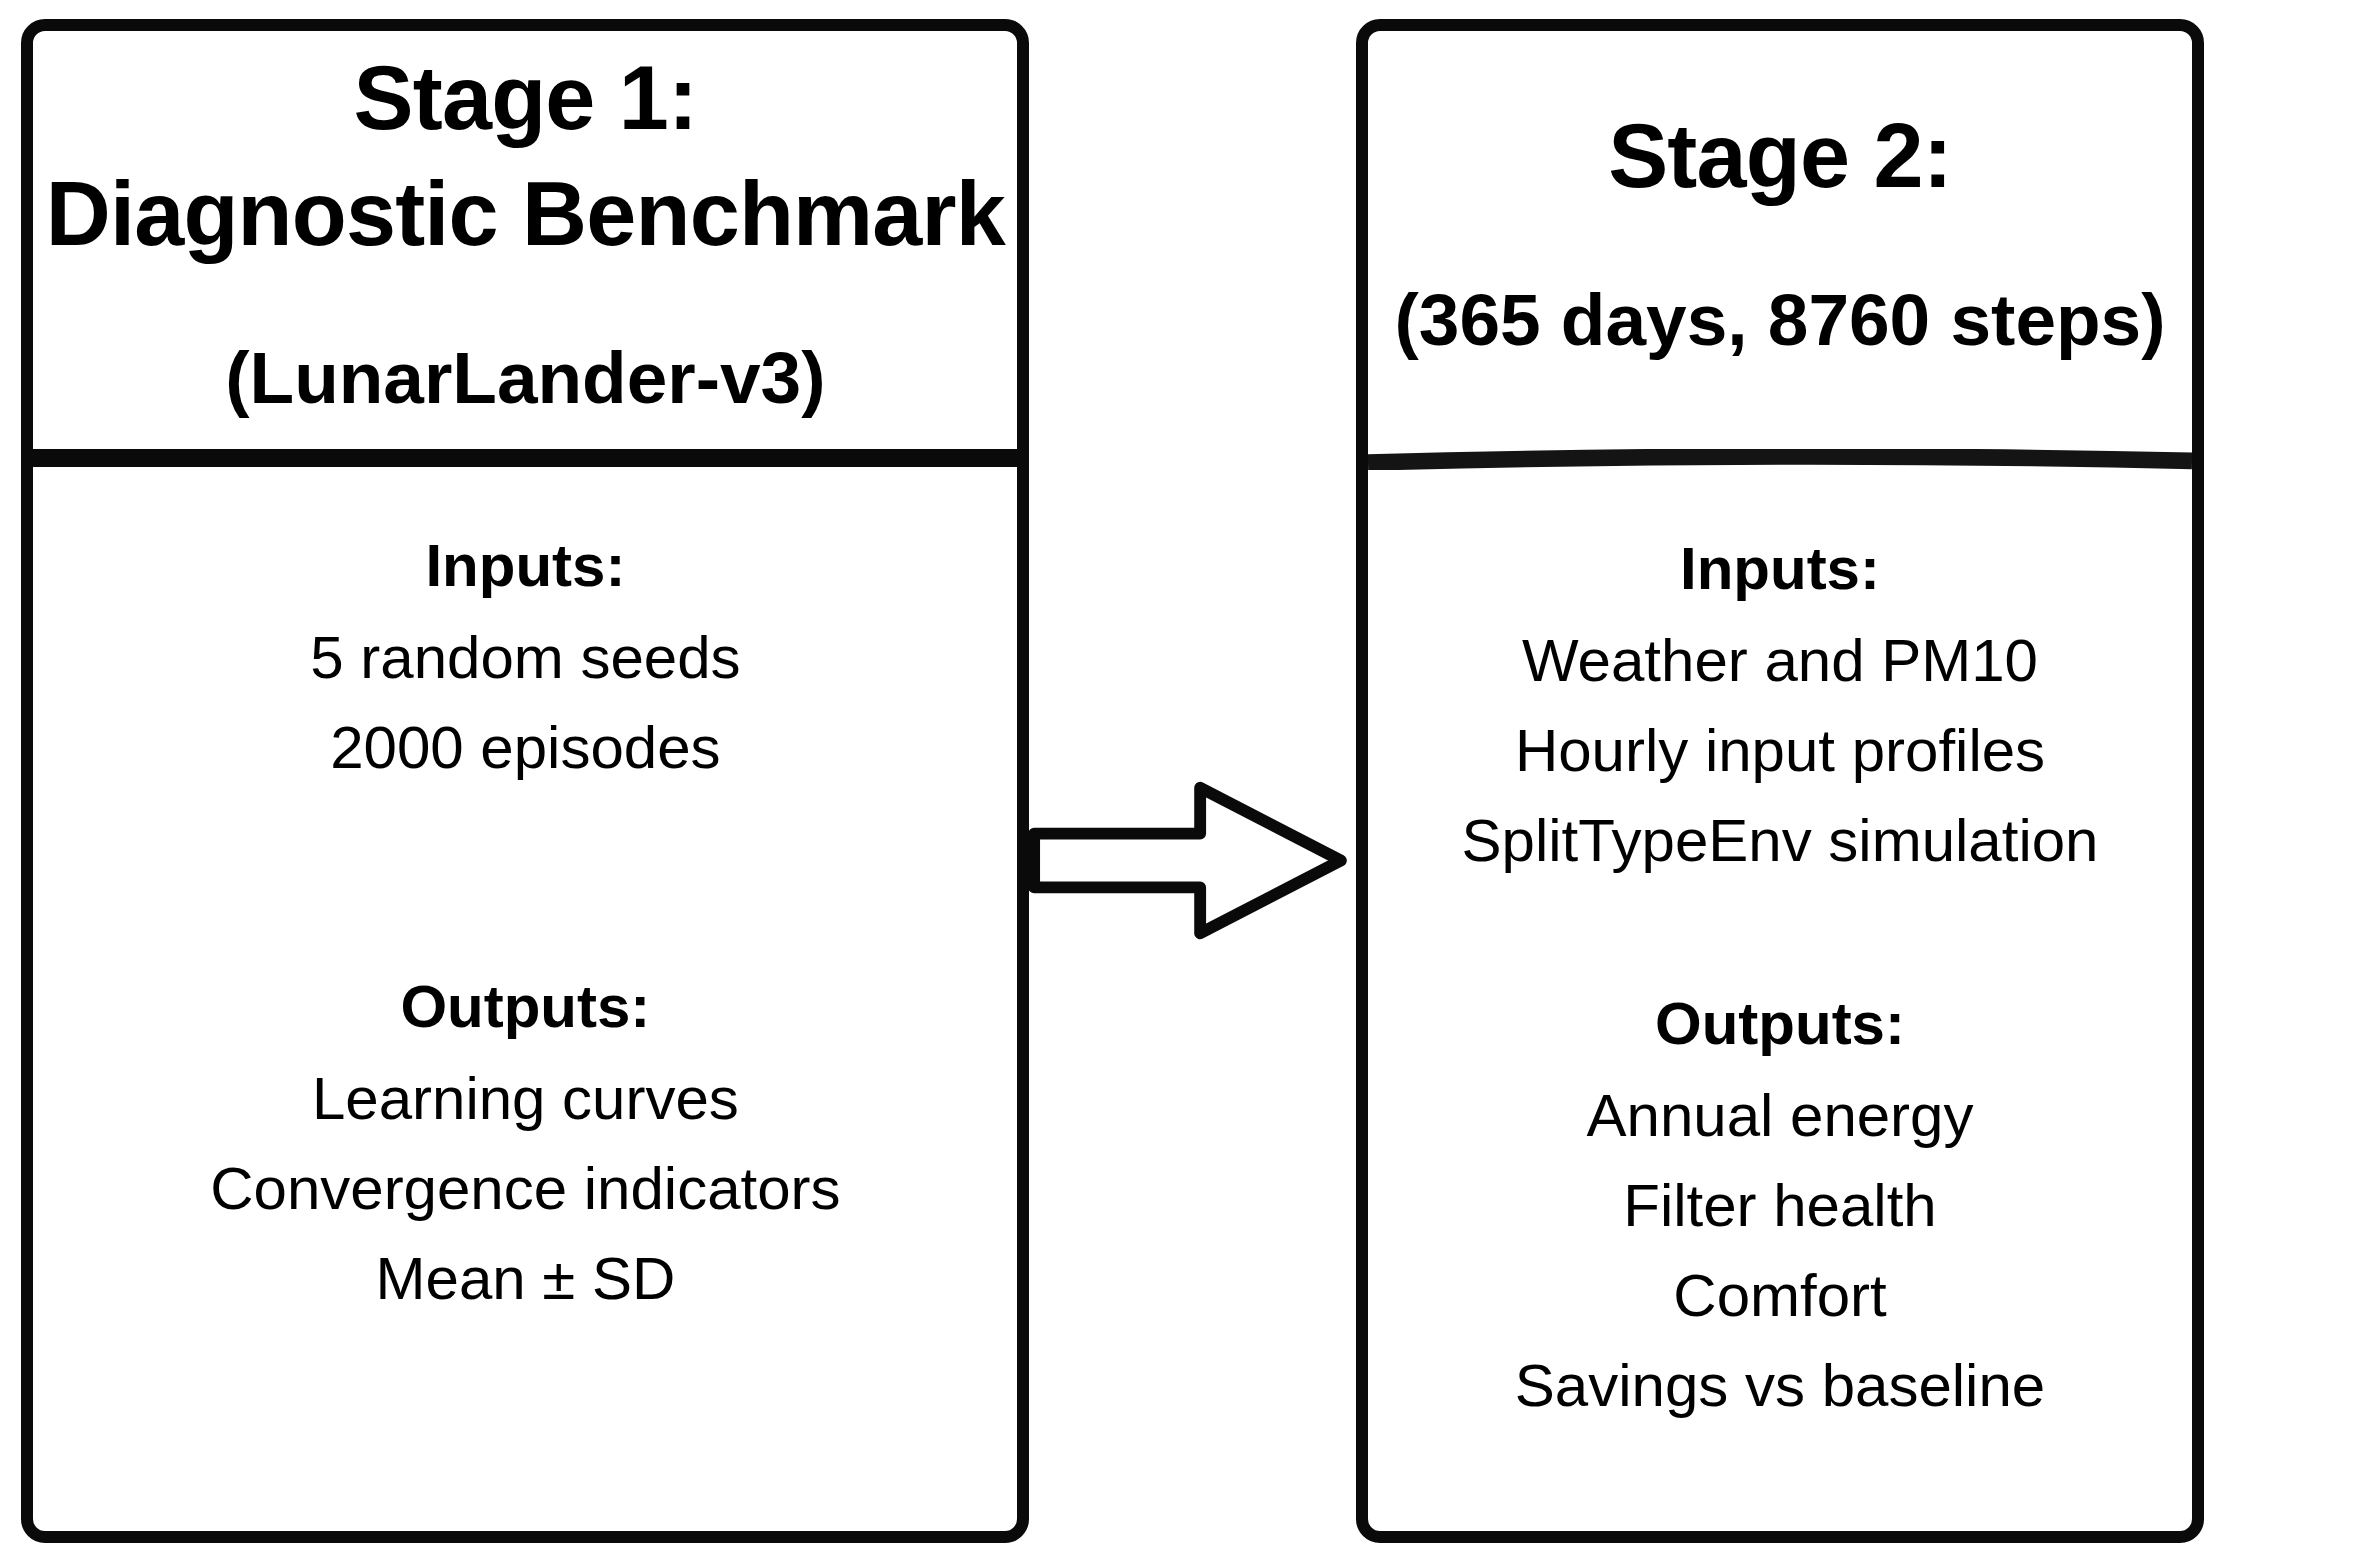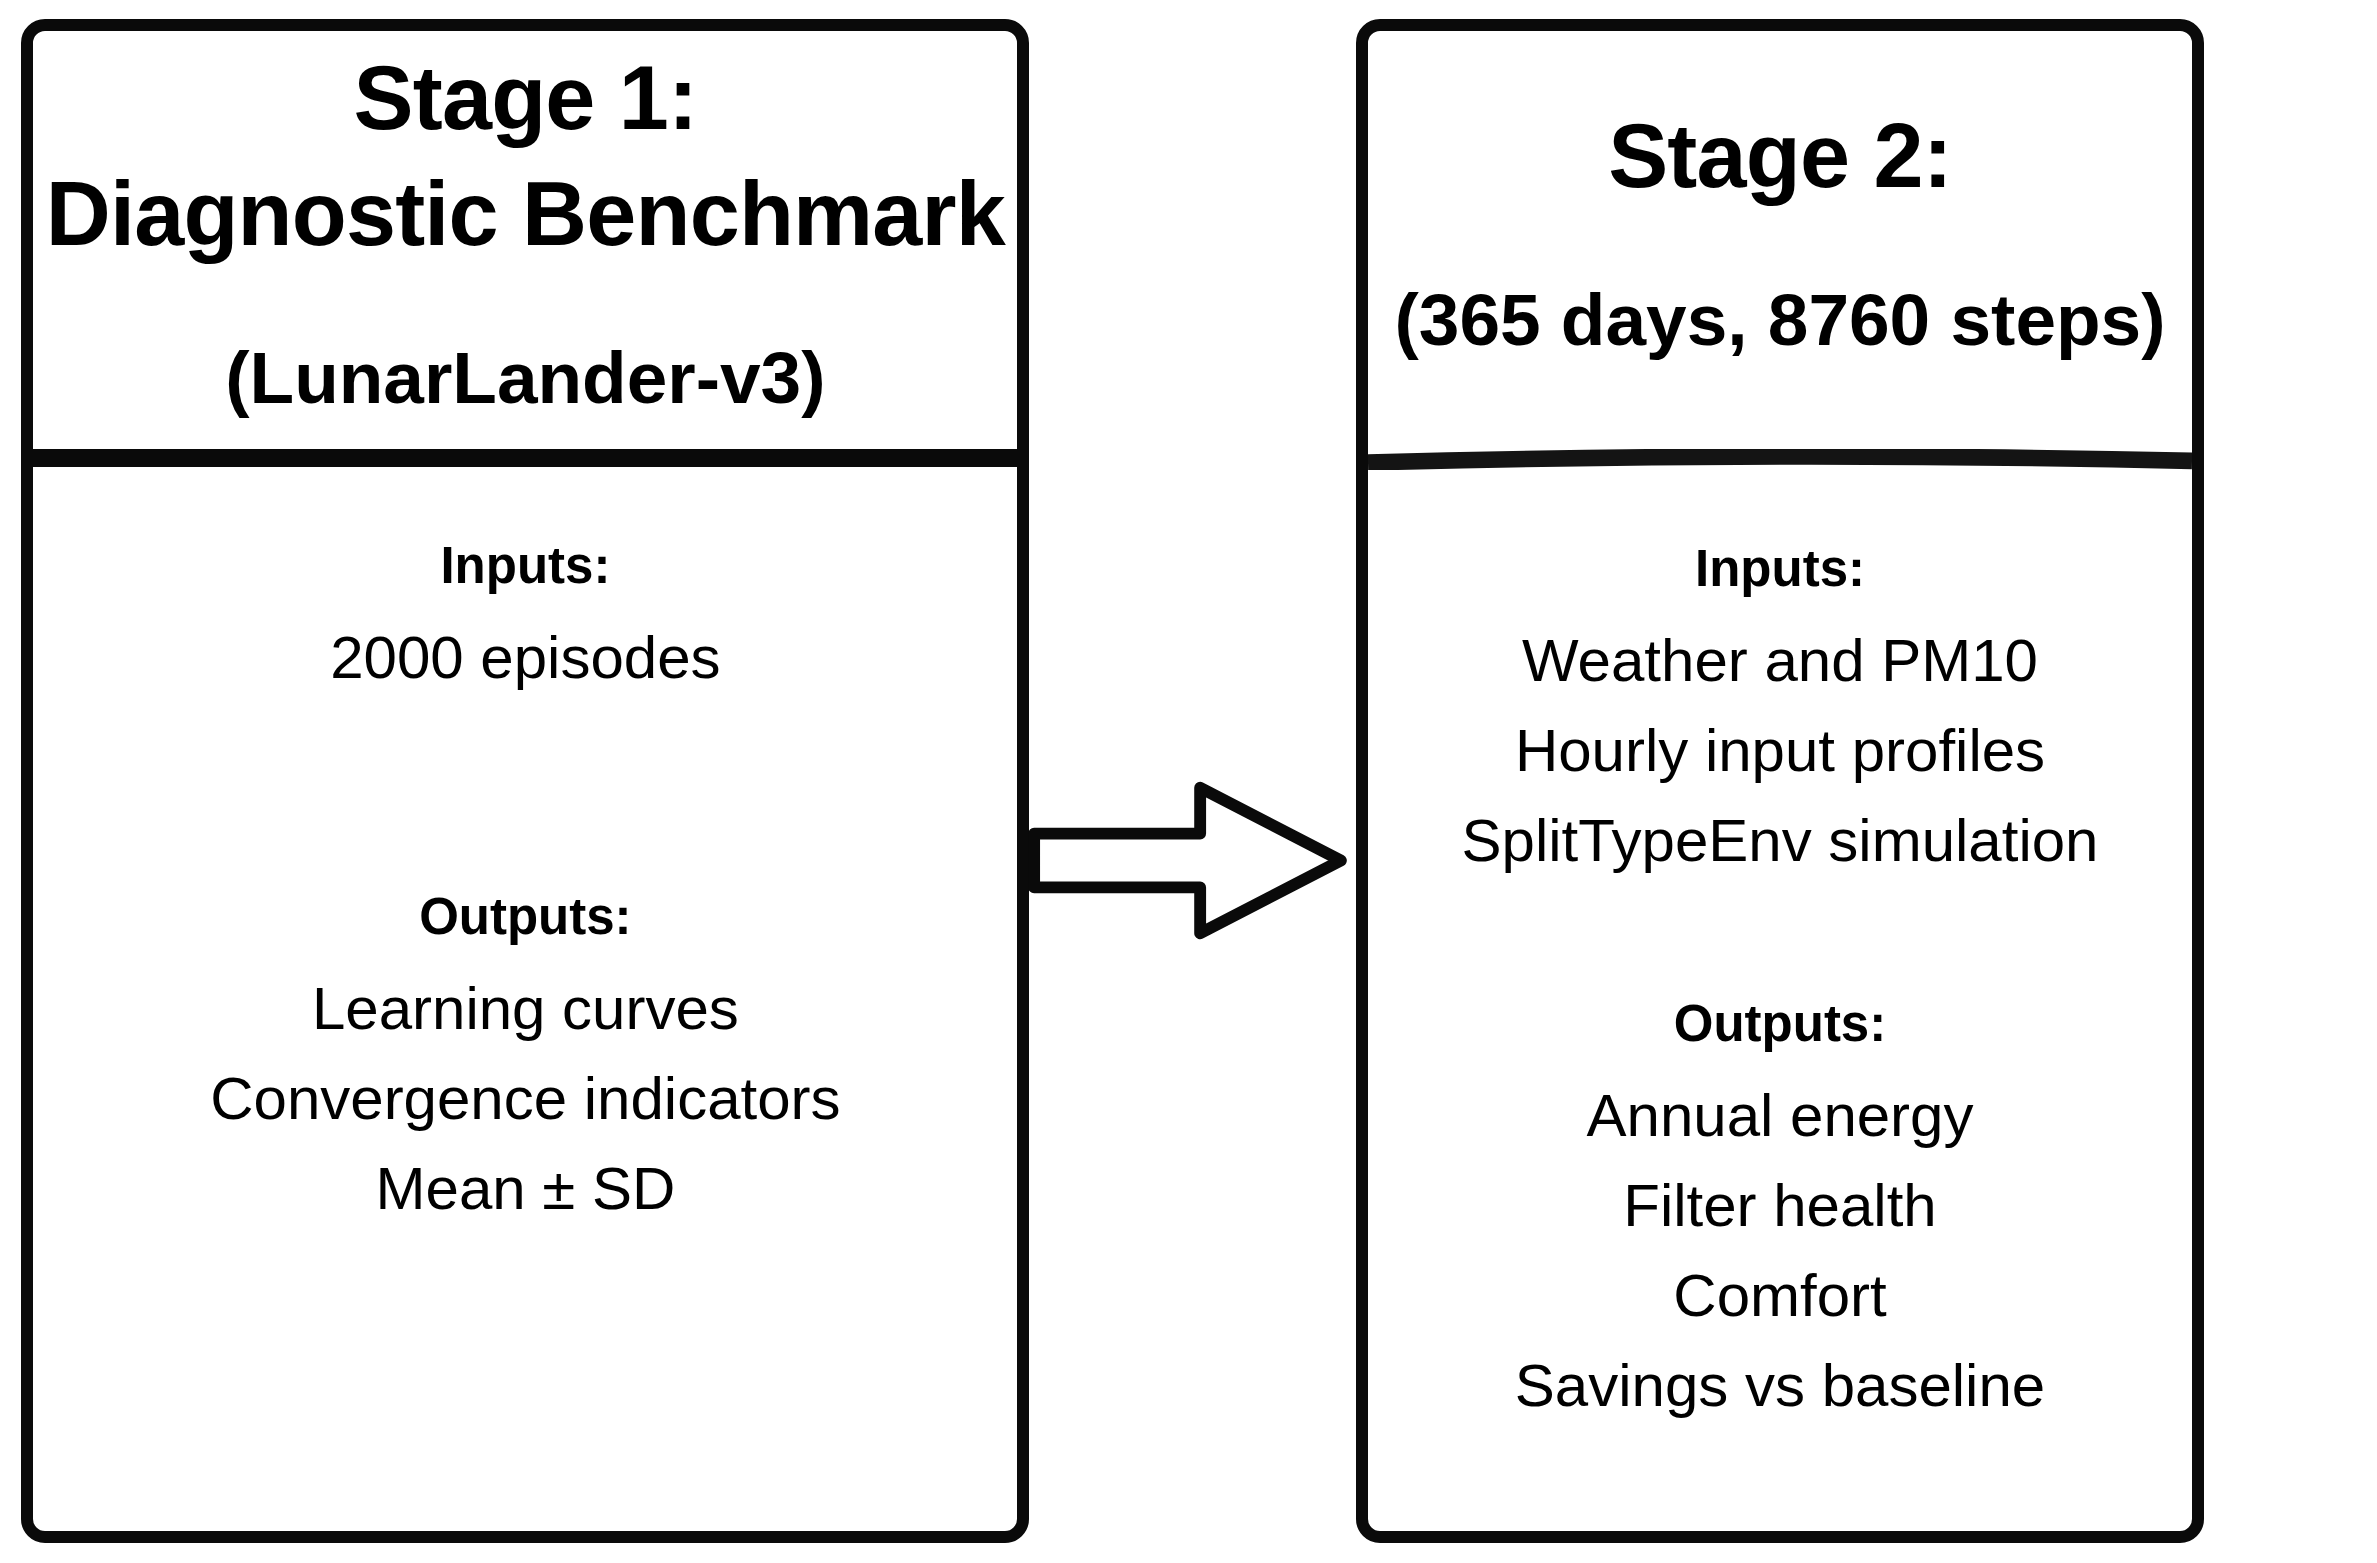--- a/index.html
+++ b/index.html
@@ -64,21 +64,21 @@
     height: 20.6px;
     display: block;
   }
 
   .box-body {
     flex: 1 1 auto;
     padding-top: 51px;
     text-align: center;
   }
   .group-heading {
-    font-size: 51px;
+    font-size: 60px;
     font-weight: bold;
     line-height: 95px;
     white-space: nowrap;
   }
   .group-item {
     font-size: 60px;
     font-weight: normal;
     line-height: 90px;
     white-space: nowrap;
   }
@@ -105,20 +105,21 @@
         <div>Diagnostic Benchmark</div>
       </div>
       <div class="box-subtitle">(LunarLander-v3)</div>
     </header>
 
     <div class="divider-straight"></div>
 
     <div class="box-body">
       <div>
         <div class="group-heading">Inputs:</div>
+        <div class="group-item">5 random seeds</div>
         <div class="group-item">2000 episodes</div>
       </div>
       <div class="outputs-gap-lg">
         <div class="group-heading">Outputs:</div>
         <div class="group-item">Learning curves</div>
         <div class="group-item">Convergence indicators</div>
         <div class="group-item">Mean ± SD</div>
       </div>
     </div>
   </section>

